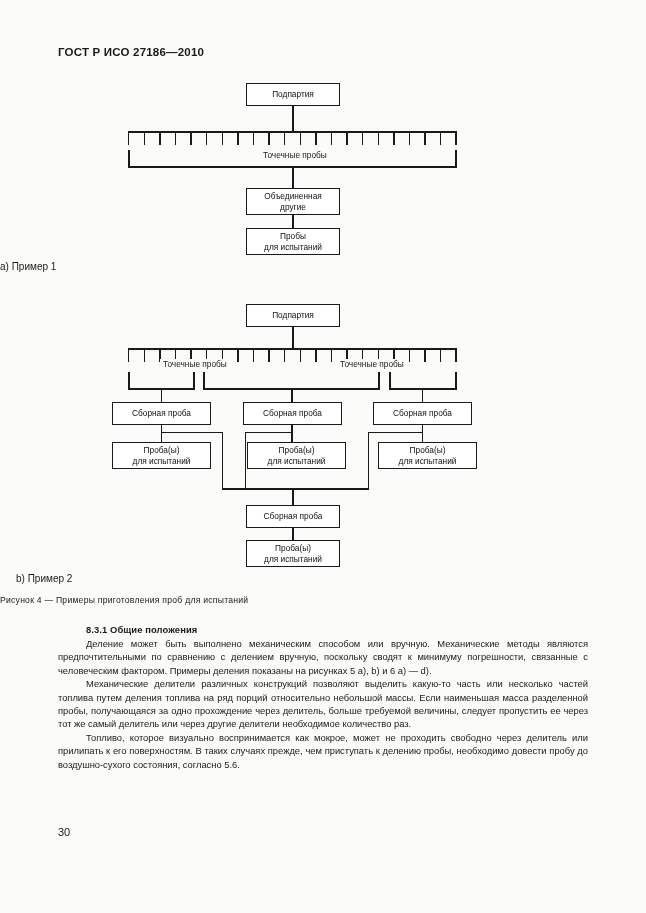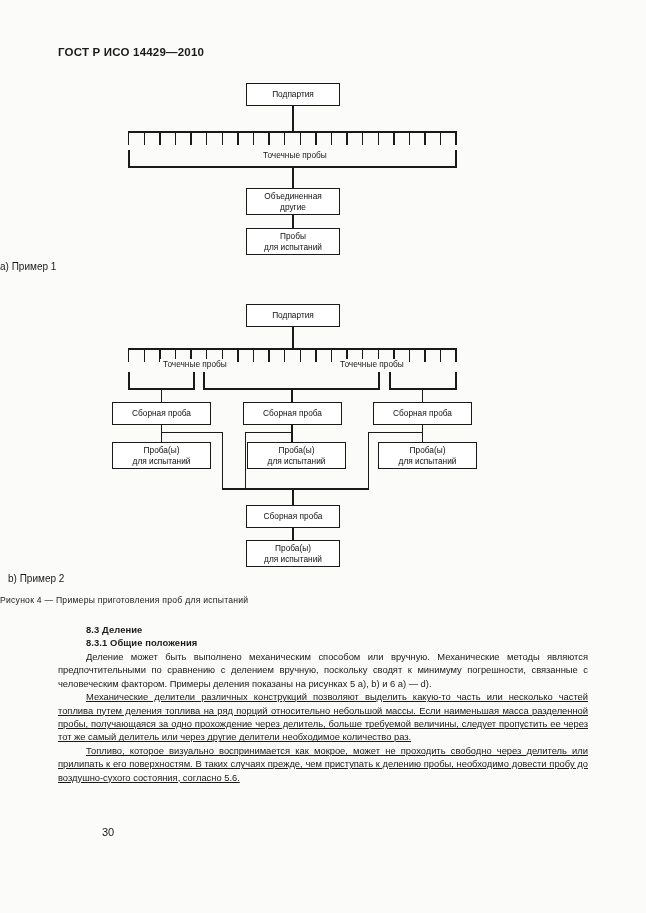--- a/index.html
+++ b/index.html
@@ -33,21 +33,20 @@
     letter-spacing: 0.2px;
     white-space: nowrap;
   }
 
   
   .page-number {
     position: absolute;
     left: 58px;
     top: 826px;
     font-size: 11px;
-    margin-left: 44px;
   }
 
   
   .dgm { position: absolute; }
 
   .box {
     position: absolute;
     box-sizing: border-box;
     border: 1.4px solid #1a1a1a;
     background: #ffffff;
@@ -135,28 +134,28 @@
     letter-spacing: 0.1px;
   }
   p.para {
     margin: 0;
     font-size: 9.4px;
     line-height: 13.4px;
     text-align: justify;
     text-indent: 28px;
     letter-spacing: -0.02px;
   }
-  p.para + p.para { margin-top: 0px; text-decoration: underline; }
+  p.para + p.para { margin-top: 0px; }
 </style>
 </head>
 <body>
 
 <div class="page">
 
-  <div class="doc-header">ГОСТ Р ИСО 14429—2010</div>
+  <div class="doc-header">ГОСТ Р ИСО 27186—2010</div>
 
   <div class="dgm" style="left:0; top:0;">
 
     <div class="box" style="left:246px; top:83px; width:94px; height:23px;">
       <span>Подпартия</span>
     </div>
 
     <div class="vline" style="left:292.3px; top:106px; height:26px;"></div>
 
     <div class="comb" style="left:128px; top:131px; width:329px; height:14px;">
@@ -309,27 +308,26 @@
       <span>Сборная проба</span>
     </div>
 
     <div class="vline" style="left:292.3px; top:528px; height:13px;"></div>
 
     <div class="box" style="left:246px; top:540px; width:94px; height:27px; flex-direction:column;">
       <span>Проба(ы)</span>
       <span>для испытаний</span>
     </div>
 
-    <div class="caption" style="left:8px; top:573px; width:558px;">b) Пример 2</div>
+    <div class="caption" style="left:16px; top:573px; width:558px;">b) Пример 2</div>
 
     <div class="caption sub" style="left:0; top:595px; width:646px;">Рисунок 4 —  Примеры  приготовления  проб  для  испытаний</div>
   </div>
 
   <div class="body-block" style="top:624px;">
-    <div class="h3">8.3 Деление</div>
     <div class="h3">8.3.1 Общие положения</div>
     <p class="para">Деление может быть выполнено механическим способом или вручную. Механические методы являются предпочтительными по сравнению с делением вручную, поскольку сводят к минимуму погрешности, связанные с человеческим фактором. Примеры деления показаны на рисунках 5 а), b) и 6 а) — d).</p>
     <p class="para">Механические делители различных конструкций позволяют выделить какую-то часть или несколько частей топлива путем деления топлива на ряд порций относительно небольшой массы. Если наименьшая масса разделенной пробы, получающаяся за одно прохождение через делитель, больше требуемой величины, следует пропустить  ее через тот же самый делитель  или через  другие делители необходимое количество раз.</p>
     <p class="para">Топливо, которое визуально воспринимается как мокрое, может  не проходить свободно через делитель или прилипать к его поверхностям. В таких случаях прежде, чем приступать к делению пробы, необходимо довести пробу до воздушно-сухого состояния, согласно 5.6.</p>
   </div>
 
   <div class="page-number">30</div>
 
 </div>
 

